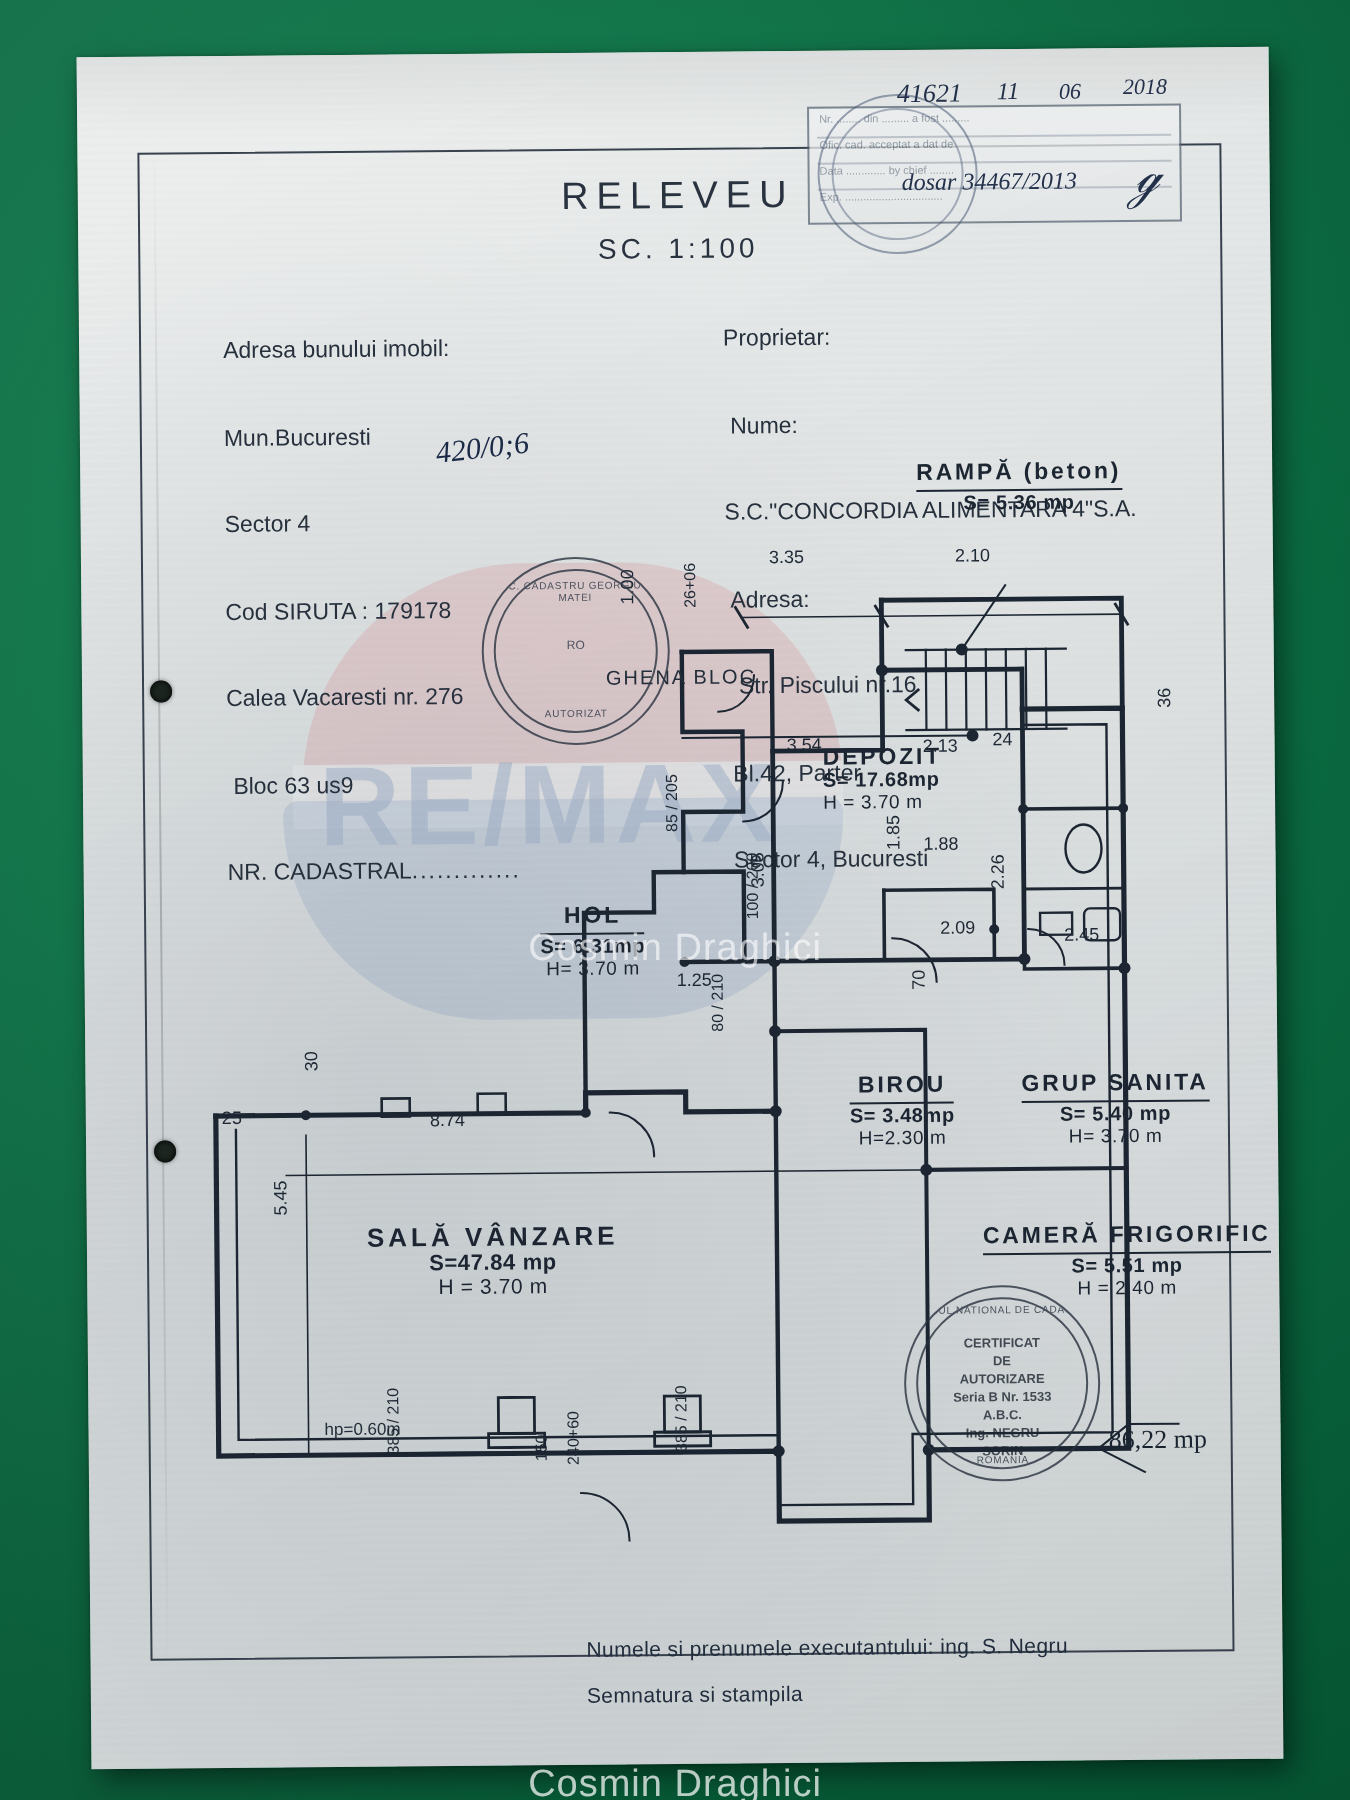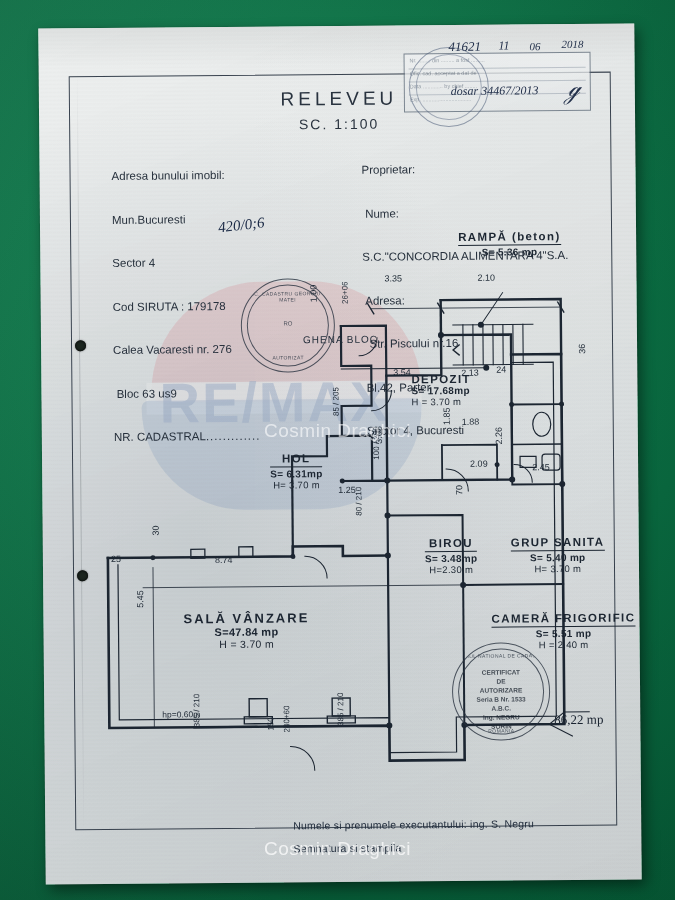--- a/index.html
+++ b/index.html
@@ -71,21 +71,21 @@
   }
   #remax .txt{
     position:absolute;left:38px;top:88px;width:300px;
     font-size:56px;font-weight:bold;letter-spacing:2px;
     color:#23509b;opacity:.55;font-family:"Liberation Sans",sans-serif;
   }
   
   .wm{
     position:absolute;left:0;right:0;text-align:center;
     color:rgba(255,255,255,.72);font-size:19px;letter-spacing:.5px;
-    font-family:"Liberation Sans",sans-serif;pointer-events:none;
+    font-family:"Liberation Sans",sans-serif;pointer-events:none;margin-top:44px;
   }
   #wm-top{top:30px;}
   #wm-mid{top:420px;color:rgba(255,255,255,.6);}
   #wm-bot{top:838px;}
   
   #frame{
     position:absolute;left:30px;top:48px;width:540px;height:752px;
     border:1.4px solid #3a4450;
   }
   #frame .inner{

